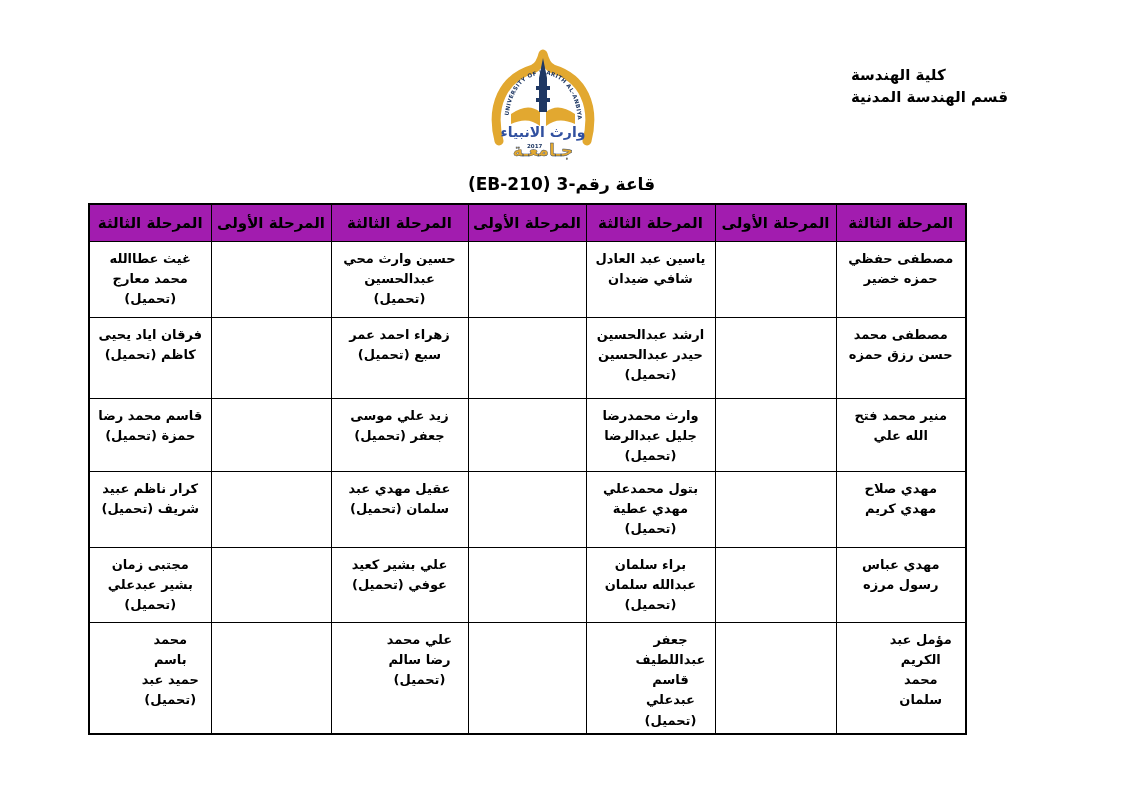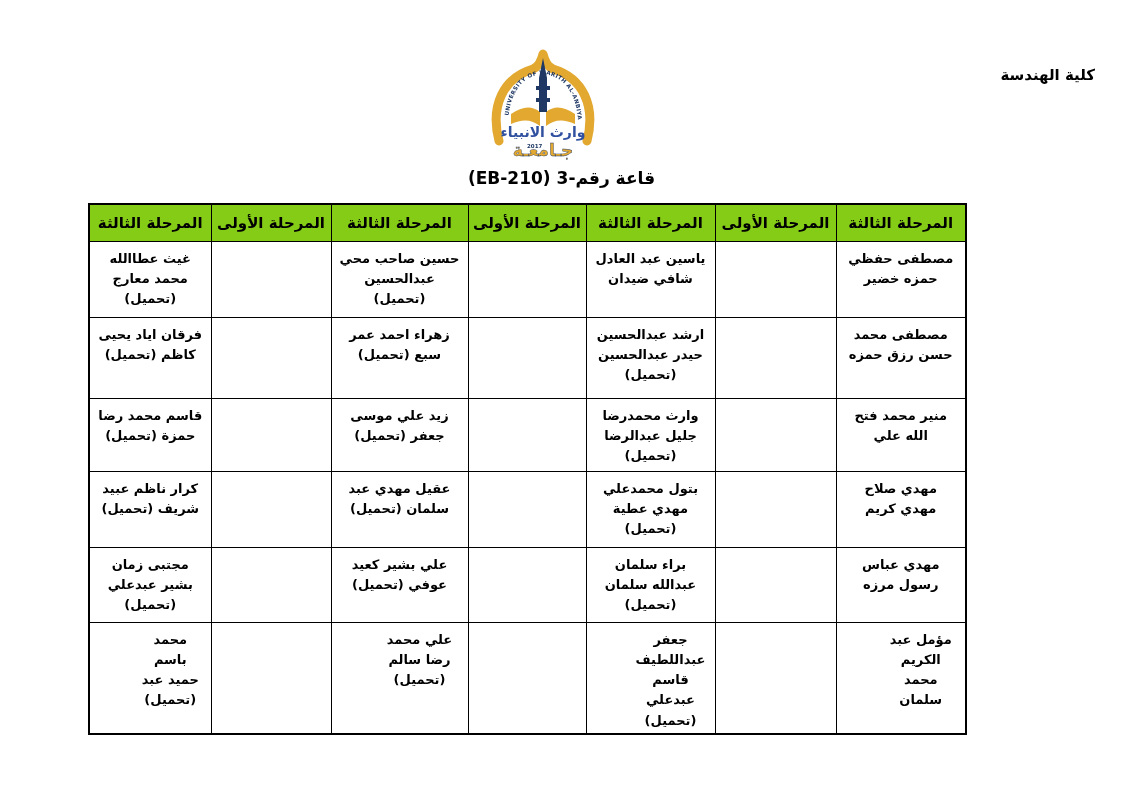--- a/index.html
+++ b/index.html
@@ -9,36 +9,36 @@
     font-family: "DejaVu Sans", sans-serif;
     position: relative;
     color: #000;
   }
   .page { position: absolute; inset: 0; }
 
   .org-block {
     position: absolute;
     top: 64px; right: 28px;
     width: 244px;
-    text-align: right;
+    text-align: left;
     font-weight: 700;
     font-size: 15px;
     line-height: 22px;
     direction: rtl;
   }
 
   .logo {
     position: absolute;
     top: 42px; left: 483px;
     width: 120px; height: 120px;
   }
 
   .room-title {
     position: absolute;
-    top: 168px; left: 0;
+    top: 174px; left: 0;
     width: 1123px;
     text-align: center;
     font-weight: 700;
     font-size: 17px;
     direction: rtl;
   }
 
   table.schedule {
     position: absolute;
     top: 203px; left: 88px;
@@ -48,21 +48,21 @@
     direction: rtl;
     border: 2px solid #000;
   }
   table.schedule th, table.schedule td {
     border: 1px solid #000;
     text-align: center;
     font-weight: 700;
     overflow: hidden;
   }
   table.schedule th {
-    background: #84cc16;
+    background: #a21caf;
     height: 32px;
     font-size: 15px;
     padding: 2px 0;
   }
   table.schedule td {
     vertical-align: top;
     padding: 7px 8px 2px 8px;
     font-size: 13px;
     line-height: 1.55;
   }
@@ -73,20 +73,21 @@
   tbody tr:nth-child(5) td { height: 65px; }
   tbody tr:nth-child(6) td { height: 68px; padding-left: 48px; }
 </style>
 </head>
 <body>
 
 <div class="page">
 
   <div class="org-block">
     <div>كلية الهندسة</div>
+    <div>قسم الهندسة المدنية</div>
   </div>
 
   <div class="logo">
     <svg width="120" height="120" viewBox="0 0 120 120" xmlns="http://www.w3.org/2000/svg">
 
       <path d="M16,99 C7,64 20,36 50,27 C55,25 58,20 60,12 C62,20 65,25 70,27 C100,36 113,64 104,99" fill="none" stroke="#E2A830" stroke-width="9" stroke-linejoin="round" stroke-linecap="round"></path>
 
       <path id="arcP" d="M25,78 C28,46 42,34 60,32 C78,34 92,46 95,78" fill="none"></path>
       <text font-size="5.6" fill="#1F3864" font-weight="bold" letter-spacing="0.4">
         <textPath href="#arcP" xlink:href="#arcP" startOffset="4">UNIVERSITY OF WARITH AL-ANBIYAA</textPath>
@@ -130,21 +131,21 @@
         <th>المرحلة الأولى</th>
         <th>المرحلة الثالثة</th>
       </tr>
     </thead>
     <tbody>
       <tr>
         <td>مصطفى حفظي حمزه خضير</td>
         <td></td>
         <td>ياسين عبد العادل شافي ضيدان</td>
         <td></td>
-        <td>حسين صاحب محي عبدالحسين (تحميل)</td>
+        <td>حسين وارث محي عبدالحسين (تحميل)</td>
         <td></td>
         <td>غيث عطاالله محمد معارج (تحميل)</td>
       </tr>
       <tr>
         <td>مصطفى محمد حسن رزق حمزه</td>
         <td></td>
         <td>ارشد عبدالحسين حيدر عبدالحسين (تحميل)</td>
         <td></td>
         <td>زهراء احمد عمر سبع (تحميل)</td>
         <td></td>

